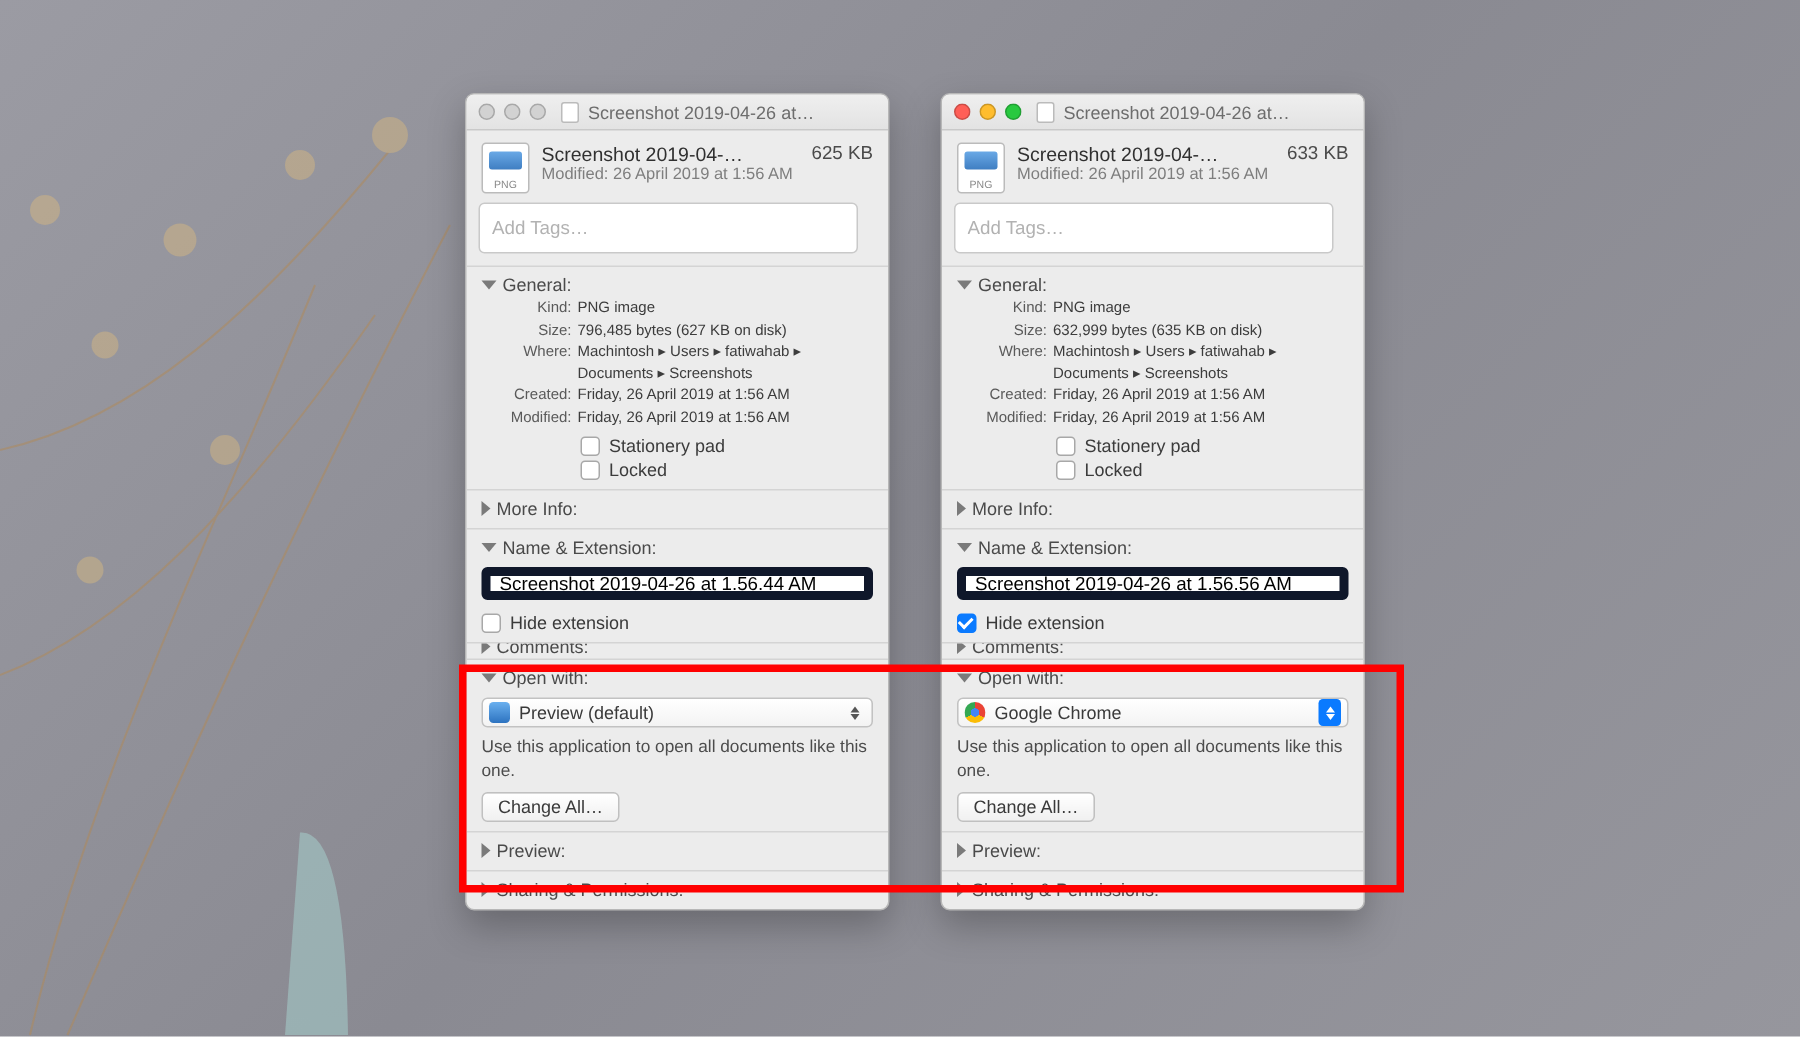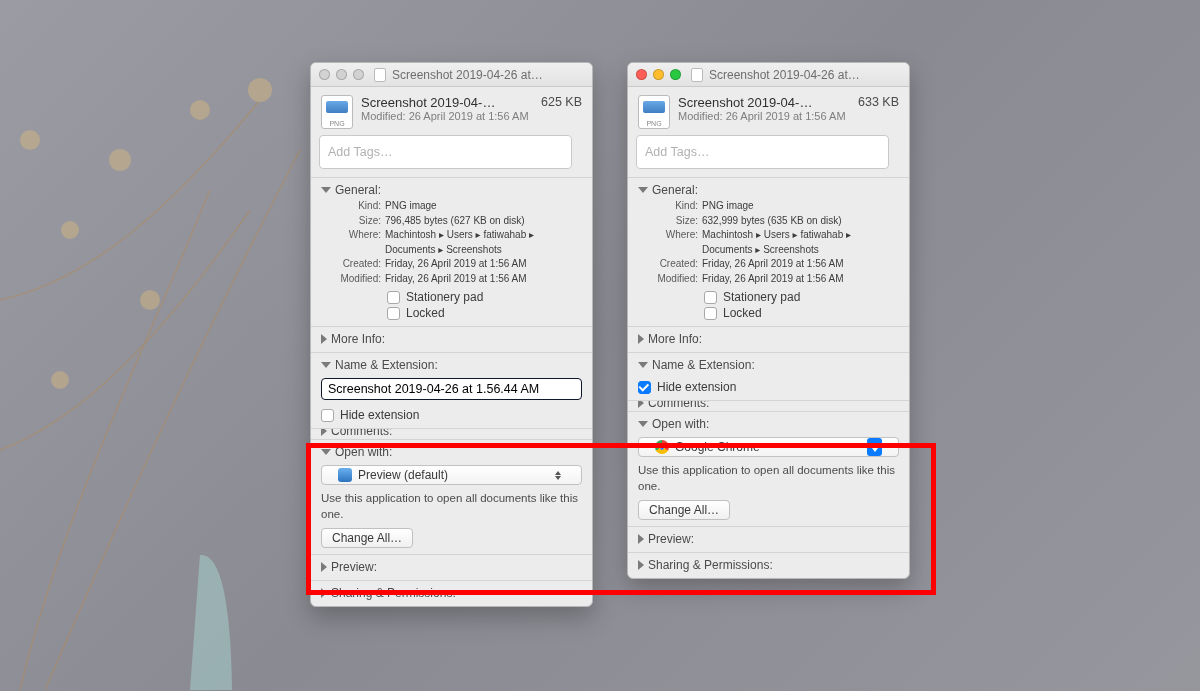--- a/index.html
+++ b/index.html
@@ -78,28 +78,28 @@
   .tri.right{border-width:5px 0 5px 6px;border-color:transparent transparent transparent #7a7a7a;}
   .gen{padding-top:2px;}
   .gen .row{display:flex;font-size:10px;line-height:1.45;}
   .gen .lbl{width:64px;text-align:right;color:#5a5a5a;padding-right:4px;}
   .gen .val{flex:1;color:#3c3c3c;}
   .chkrow{display:flex;align-items:center;gap:6px;font-size:12px;color:#3c3c3c;margin-left:66px;margin-top:4px;}
   .chkbox{width:13px;height:13px;border:1px solid #a8a8a8;border-radius:3px;background:#fff;flex-shrink:0;display:flex;align-items:center;justify-content:center;}
   .chkbox.checked{background:#0a7aff;border-color:#0a7aff;}
   .chkbox.checked::after{content:"";width:7px;height:4px;border:2px solid #fff;border-top:0;border-right:0;transform:rotate(-45deg) translateY(-1px);}
   .name-input{
-    width:100%;height:22px;border:1px solid #0f172a;border-radius:4px;background:#fff;
+    width:100%;height:22px;border:6px solid #0f172a;border-radius:4px;background:#fff;
     padding:0 6px;font-size:12.5px;margin-top:6px;outline:none;
   }
   .hide-ext{display:flex;align-items:center;gap:6px;font-size:12px;margin-top:8px;}
   .combo{
     width:100%;height:20px;background:linear-gradient(#fff,#f3f3f3);
     border:1px solid #c2c2c2;border-radius:4px;display:flex;align-items:center;
-    padding:0 16px;font-size:12px;gap:6px;margin-top:6px;
+    padding:0 4px;font-size:12px;gap:6px;margin-top:6px;
   }
   .combo .arrows{
     margin-left:auto;width:14px;height:16px;
     display:flex;flex-direction:column;align-items:center;justify-content:center;gap:1px;
     color:#555;
   }
   .combo.blue .arrows{background:#0a7aff;border-radius:3px;color:#fff;height:18px;width:15px;}
   .arr{width:0;height:0;border-left:3.5px solid transparent;border-right:3.5px solid transparent;}
   .arr.u{border-bottom:4px solid currentColor;}
   .arr.d{border-top:4px solid currentColor;}
@@ -321,20 +321,21 @@
       <div class="sect-head">
         <span class="tri right"></span>
         <span>More Info:</span>
       </div>
     </div>
   <div class="sect">
     <div class="sect-head">
         <span class="tri down"></span>
         <span>Name &amp; Extension:</span>
       </div>
+    <input class="name-input" value="Screenshot 2019-04-26 at 1.56.56 AM" style="">
     <div class="hide-ext">
         <span class="chkbox checked"></span>
         <span>Hide extension</span>
       </div>
   </div>
   <div class="sect" style="height:11px;overflow:hidden;padding-top:0;padding-bottom:0">
       <div class="sect-head" style="margin-top:-5px">
         <span class="tri right"></span>
         <span>Comments:</span>
       </div>

